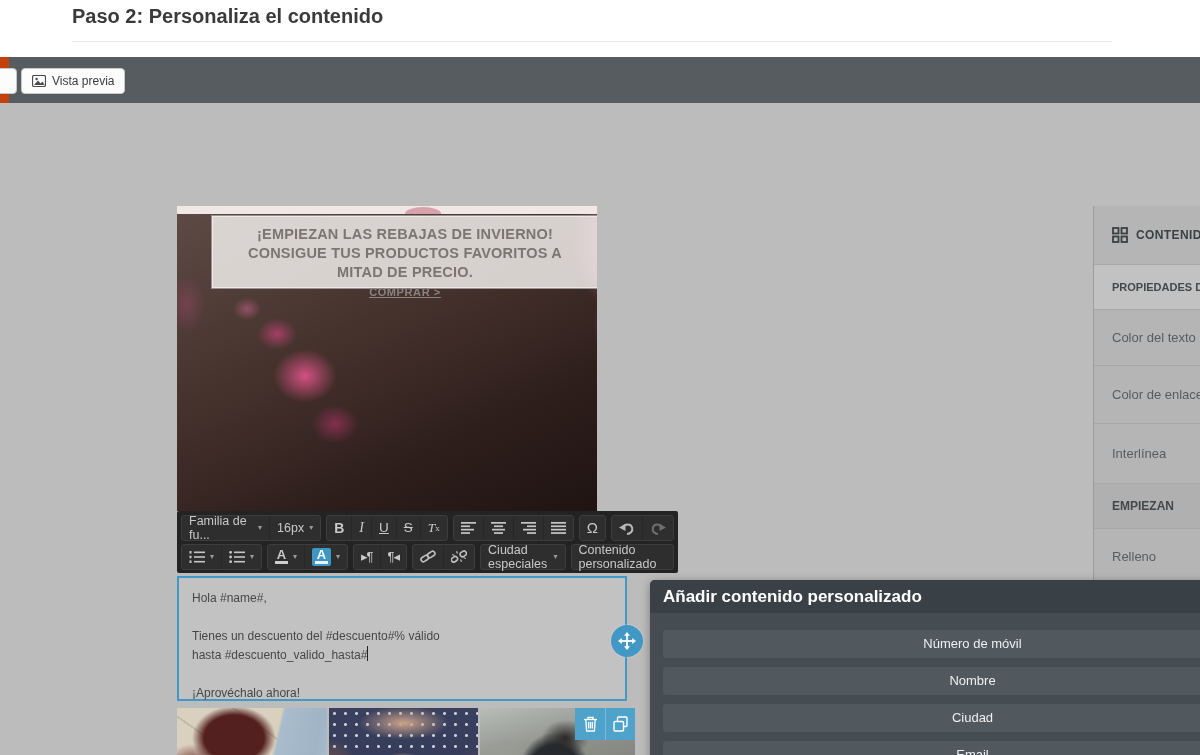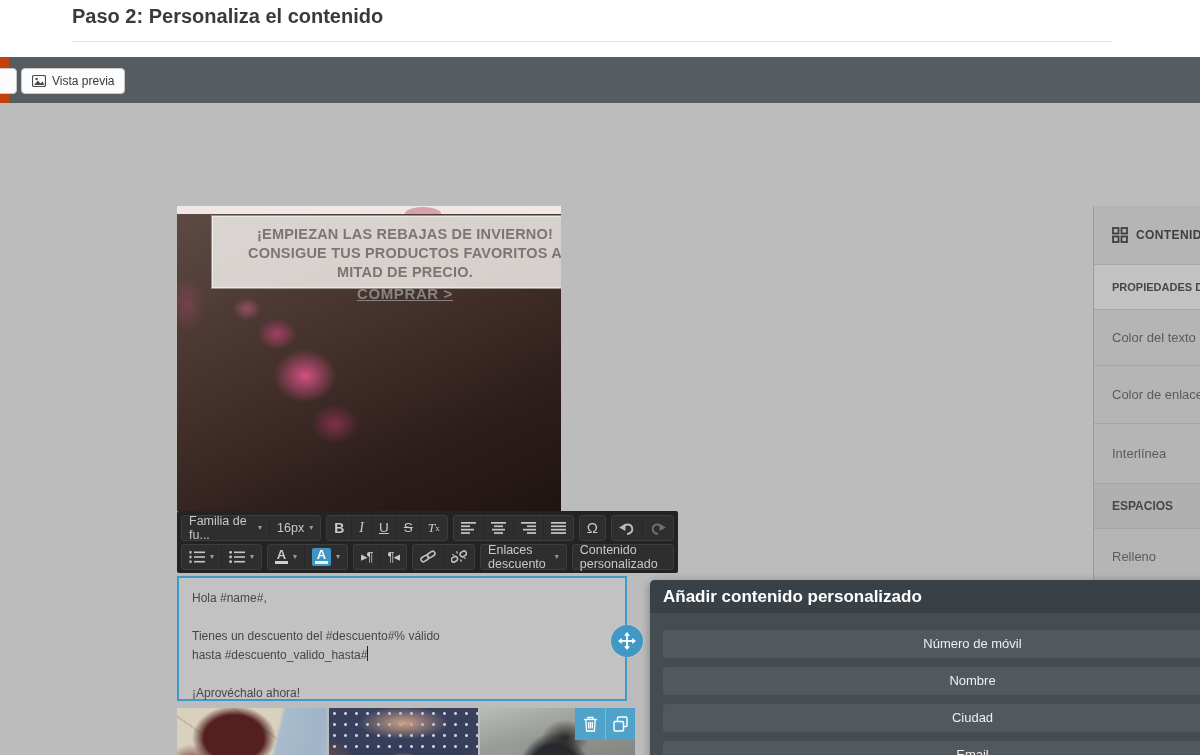--- a/index.html
+++ b/index.html
@@ -27,38 +27,38 @@
              background:#b5b5b5; border-left:1px solid #9c9c9c; z-index:4; }
   .sb-row { display:flex; align-items:center; padding-left:18px; border-bottom:1px solid #a7a7a7;
             font-size:13px; color:#585c5f; cursor:pointer; white-space:nowrap; overflow:hidden; }
   .sb-content { height:59px; font-size:12px; font-weight:bold; color:#3b4043; letter-spacing:.4px; gap:8px; }
   .sb-sec-a { height:45px; background:#c2c2c2; font-size:11px; font-weight:bold; color:#44484b; }
   .sb-item-1 { height:56px; } .sb-item-2 { height:58px; } .sb-item-3 { height:60px; }
   .sb-sec-b { height:45px; background:#b0b0b0; font-size:12px; font-weight:bold; color:#44484b; }
   .sb-item-4 { height:55px; }
 
   
-  .hero { position:absolute; left:177px; top:103px; width:384px; height:305px; overflow:hidden; cursor:pointer; }
+  .hero { position:absolute; left:177px; top:103px; width:420px; height:305px; overflow:hidden; cursor:pointer; }
   .hero-strip { position:absolute; top:0; left:0; right:0; height:8px; background:#f1e8e6; }
   .hero-blob { position:absolute; top:1px; left:228px; width:36px; height:13px; border-radius:50%; background:#d8a2aa; }
   .hero-img { position:absolute; top:8px; left:0; right:0; bottom:0;
     background:
       radial-gradient(45px 38px at 128px 162px, rgba(219,82,136,.95), rgba(219,82,136,0) 70%),
       radial-gradient(28px 22px at 100px 120px, rgba(186,66,116,.8), rgba(186,66,116,0) 70%),
       radial-gradient(34px 28px at 158px 210px, rgba(160,52,96,.7), rgba(160,52,96,0) 70%),
       radial-gradient(20px 16px at 70px 95px, rgba(200,100,140,.55), rgba(200,100,140,0) 70%),
       radial-gradient(70px 90px at 447px 30px, rgba(226,118,168,.9), rgba(226,118,168,0) 75%),
       radial-gradient(45px 60px at 450px 110px, rgba(196,84,142,.7), rgba(196,84,142,0) 75%),
       radial-gradient(26px 40px at 10px 90px, rgba(150,70,100,.5), rgba(150,70,100,0) 70%),
       linear-gradient(155deg, #5d4a44 0%, #46322d 40%, #2c1d1a 75%, #1f1412 100%); }
   .hero-banner { position:absolute; left:34px; top:9px; width:388px; height:74px;
       background:rgba(247,244,242,.82); border:1px solid #97918d; box-shadow:inset 0 0 0 1px rgba(255,255,255,.5);
       text-align:center; padding-top:9px; }
   .hero-banner h2 { font-size:14.5px; line-height:19px; font-weight:bold; color:#7b7673; letter-spacing:.2px; padding:0 16px; }
-  .hero-cta { display:inline-block; margin-top:3px; font-size:15px; font-weight:bold;
+  .hero-cta { display:inline-block; margin-top:3px; font-size:11px; font-weight:bold;
       color:#8a8480; text-decoration:underline; letter-spacing:.6px; cursor:pointer; }
 
   
   .rte { position:absolute; left:177px; top:408px; width:501px; height:62px; background:#232323;
          border-radius:2px; z-index:6; padding:3px 4px; }
   .rte-row { display:flex; align-items:center; height:27px; gap:5px; }
   .rte-row + .rte-row { margin-top:2px; }
   .tb-group { display:flex; align-items:center; height:26px; background:#2e2e2e;
               border:1px solid #3d3d3d; border-radius:3px; }
   .tb-btn { display:flex; align-items:center; height:100%; padding:0 7px; color:#c9c9c9;
@@ -181,21 +181,21 @@
       <div class="sb-row sb-item-1">
         <span>Color del texto</span>
       </div>
       <div class="sb-row sb-item-2">
         <span>Color de enlace</span>
       </div>
       <div class="sb-row sb-item-3">
         <span>Interlínea</span>
       </div>
       <div class="sb-row sb-sec-b">
-        <span>ESPACIOS</span>
+        <span>EMPIEZAN</span>
       </div>
       <div class="sb-row sb-item-4">
         <span>Relleno</span>
       </div>
     </div>
 
     <div class="hero">
       <div class="hero-strip">
         <div class="hero-blob"></div>
       </div>
@@ -335,21 +335,21 @@
           <div class="tb-btn">
             <svg width="16" height="13" viewBox="0 0 16 13" fill="none" stroke="#c0c0c0" stroke-width="1.6">
                 <rect x="0.2" y="7" width="6.5" height="4.6" rx="2.3" transform="rotate(-32 3.4 9.3)"></rect>
                 <rect x="9" y="1.6" width="6.5" height="4.6" rx="2.3" transform="rotate(-32 12.2 3.9)"></rect>
                 <path d="M6.5 3.5 L5.5 1.2 M3.5 5.5 L1.2 4.5 M9.5 9.5 L10.5 11.8 M12.5 7.5 L14.8 8.5" stroke-width="1.2"></path>
               </svg>
           </div>
         </div>
         <div class="tb-group">
           <div class="tb-btn">
-            <span>Enlaces descuento</span>
+            <span>Ciudad especiales</span>
             <span class="caret">▾</span>
           </div>
         </div>
         <div class="tb-group">
           <div class="tb-btn">
             <span>Contenido personalizado</span>
           </div>
         </div>
       </div>
     </div>

